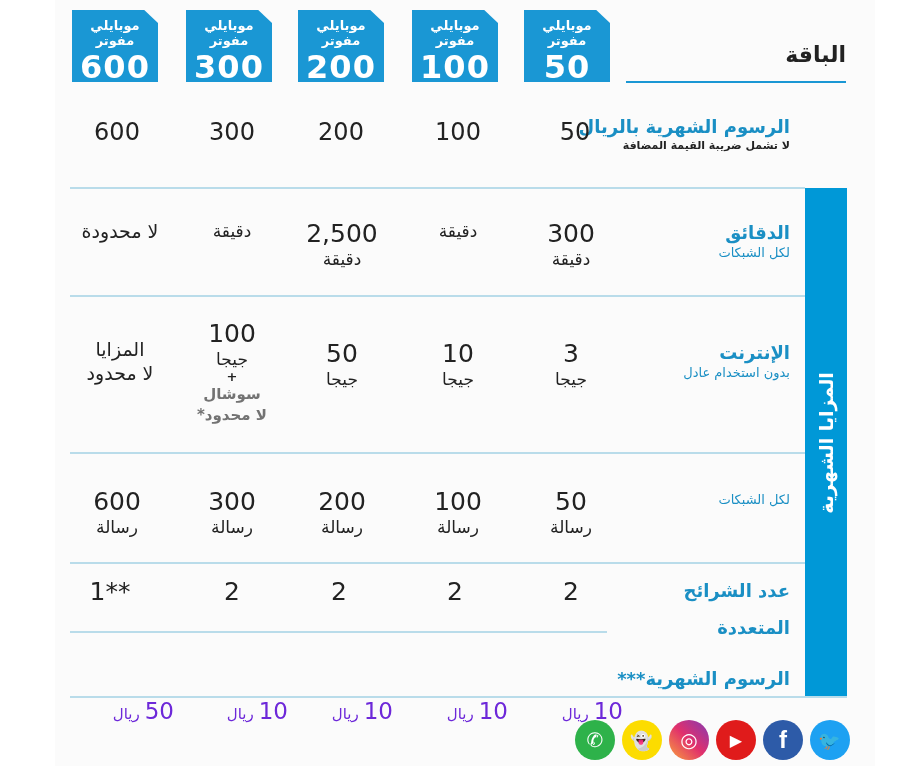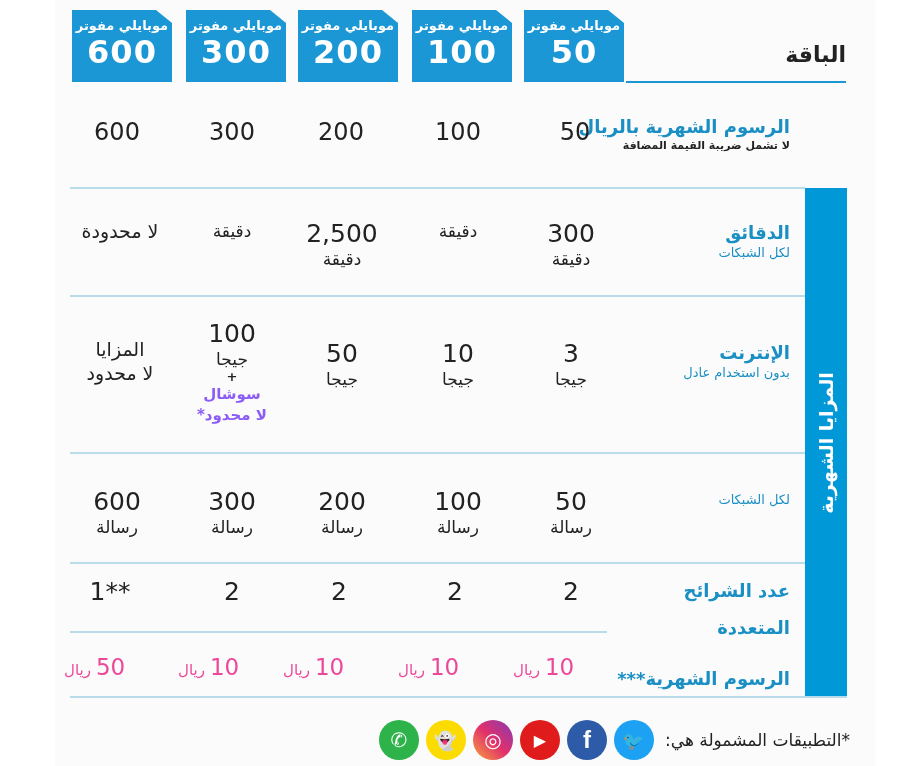--- a/index.html
+++ b/index.html
@@ -7,21 +7,21 @@
       width: 900px; height: 766px; overflow: hidden;
       background: #ffffff;
       font-family: "DejaVu Sans", sans-serif;
       color: #222;
     }
     .page {
       position: absolute; left: 55px; top: 0; width: 820px; height: 766px;
       background: #fbfbfb;
     }
     .pkg-box {
-      position: absolute; top: 10px; width: 100px; height: 72px;
+      position: absolute; top: 10px; width: 86px; height: 72px;
       background: #1a97d4; color: #fff; text-align: center;
       clip-path: polygon(0 0, 84% 0, 100% 18%, 100% 100%, 0 100%);
     }
     .pkg-box .pname { display: block; font-size: 13px; font-weight: bold; margin-top: 8px; direction: rtl; }
     .pkg-box .pnum { display: block; font-size: 32px; font-weight: bold; line-height: 34px; margin-top: 2px; letter-spacing: 1px; }
     .header-line { position: absolute; left: 626px; top: 81px; width: 220px; height: 2px; background: #1a97d4; }
     .title { position: absolute; right: 54px; top: 42px; font-size: 22px; font-weight: bold; direction: rtl; color: #222; }
     .sep { position: absolute; height: 2px; background: #b9dcea; left: 70px; }
     .side-bar {
       position: absolute; left: 805px; top: 188px; width: 42px; height: 509px;
@@ -32,24 +32,24 @@
       color: #fff; font-size: 19px; font-weight: bold; direction: rtl;
       transform: rotate(-90deg); white-space: nowrap;
     }
     .label { position: absolute; right: 110px; text-align: right; direction: rtl; }
     .label .lmain { display: block; font-size: 18px; font-weight: bold; color: #1a8fc4; }
     .label .lsub { display: block; font-size: 13px; color: #1a8fc4; margin-top: 2px; }
     .label.fee .lsub { color: #222; font-weight: bold; font-size: 11px; text-align: right; }
     .cell { position: absolute; width: 110px; text-align: center; direction: rtl; }
     .cell .num { display: block; font-size: 25px; line-height: 28px; color: #222; }
     .cell .unit { display: block; font-size: 17px; line-height: 22px; color: #222; }
-    .cell .blue { display: block; font-size: 15px; line-height: 21px; color: #8b5cf6; font-weight: bold; }
+    .cell .blue { display: block; font-size: 15px; line-height: 21px; color: #737373; font-weight: bold; }
     .cell .plus { display: block; font-size: 13px; line-height: 14px; font-weight: bold; }
     .price { position: absolute; width: 110px; text-align: center; font-size: 24px; color: #222; }
-    .fee-cell { position: absolute; width: 110px; text-align: left; direction: rtl; color: #ec4899; }
+    .fee-cell { position: absolute; width: 110px; text-align: right; direction: rtl; color: #6d28d9; margin-top: 44px; }
     .fee-cell .fnum { font-size: 23px; }
     .fee-cell .fcur { font-size: 15px; }
     .footer {
       position: absolute; left: 340px; top: 718px; width: 510px; height: 44px;
       display: flex; align-items: center; justify-content: flex-end; gap: 7px;
     }
     .footer-text { font-size: 17px; direction: rtl; color: #222; margin-left: 4px; }
     .app-icon {
       width: 40px; height: 40px; border-radius: 50%;
       display: flex; align-items: center; justify-content: center;
@@ -241,14 +241,13 @@
     </div>
   <div class="app-icon" style="background:#e01b1b; font-size:16px">
       <span>▶</span>
     </div>
   <div class="app-icon" style="background:#2d5ba8; font-size:24px; font-family:'Liberation Sans',sans-serif">
       <span>f</span>
     </div>
   <div class="app-icon" style="background:#1da1f2; font-size:18px">
       <span>🐦</span>
     </div>
-  <span class="footer-text">*التطبيقات المشمولة هي:</span>
 </div>
 
 </body></html>

